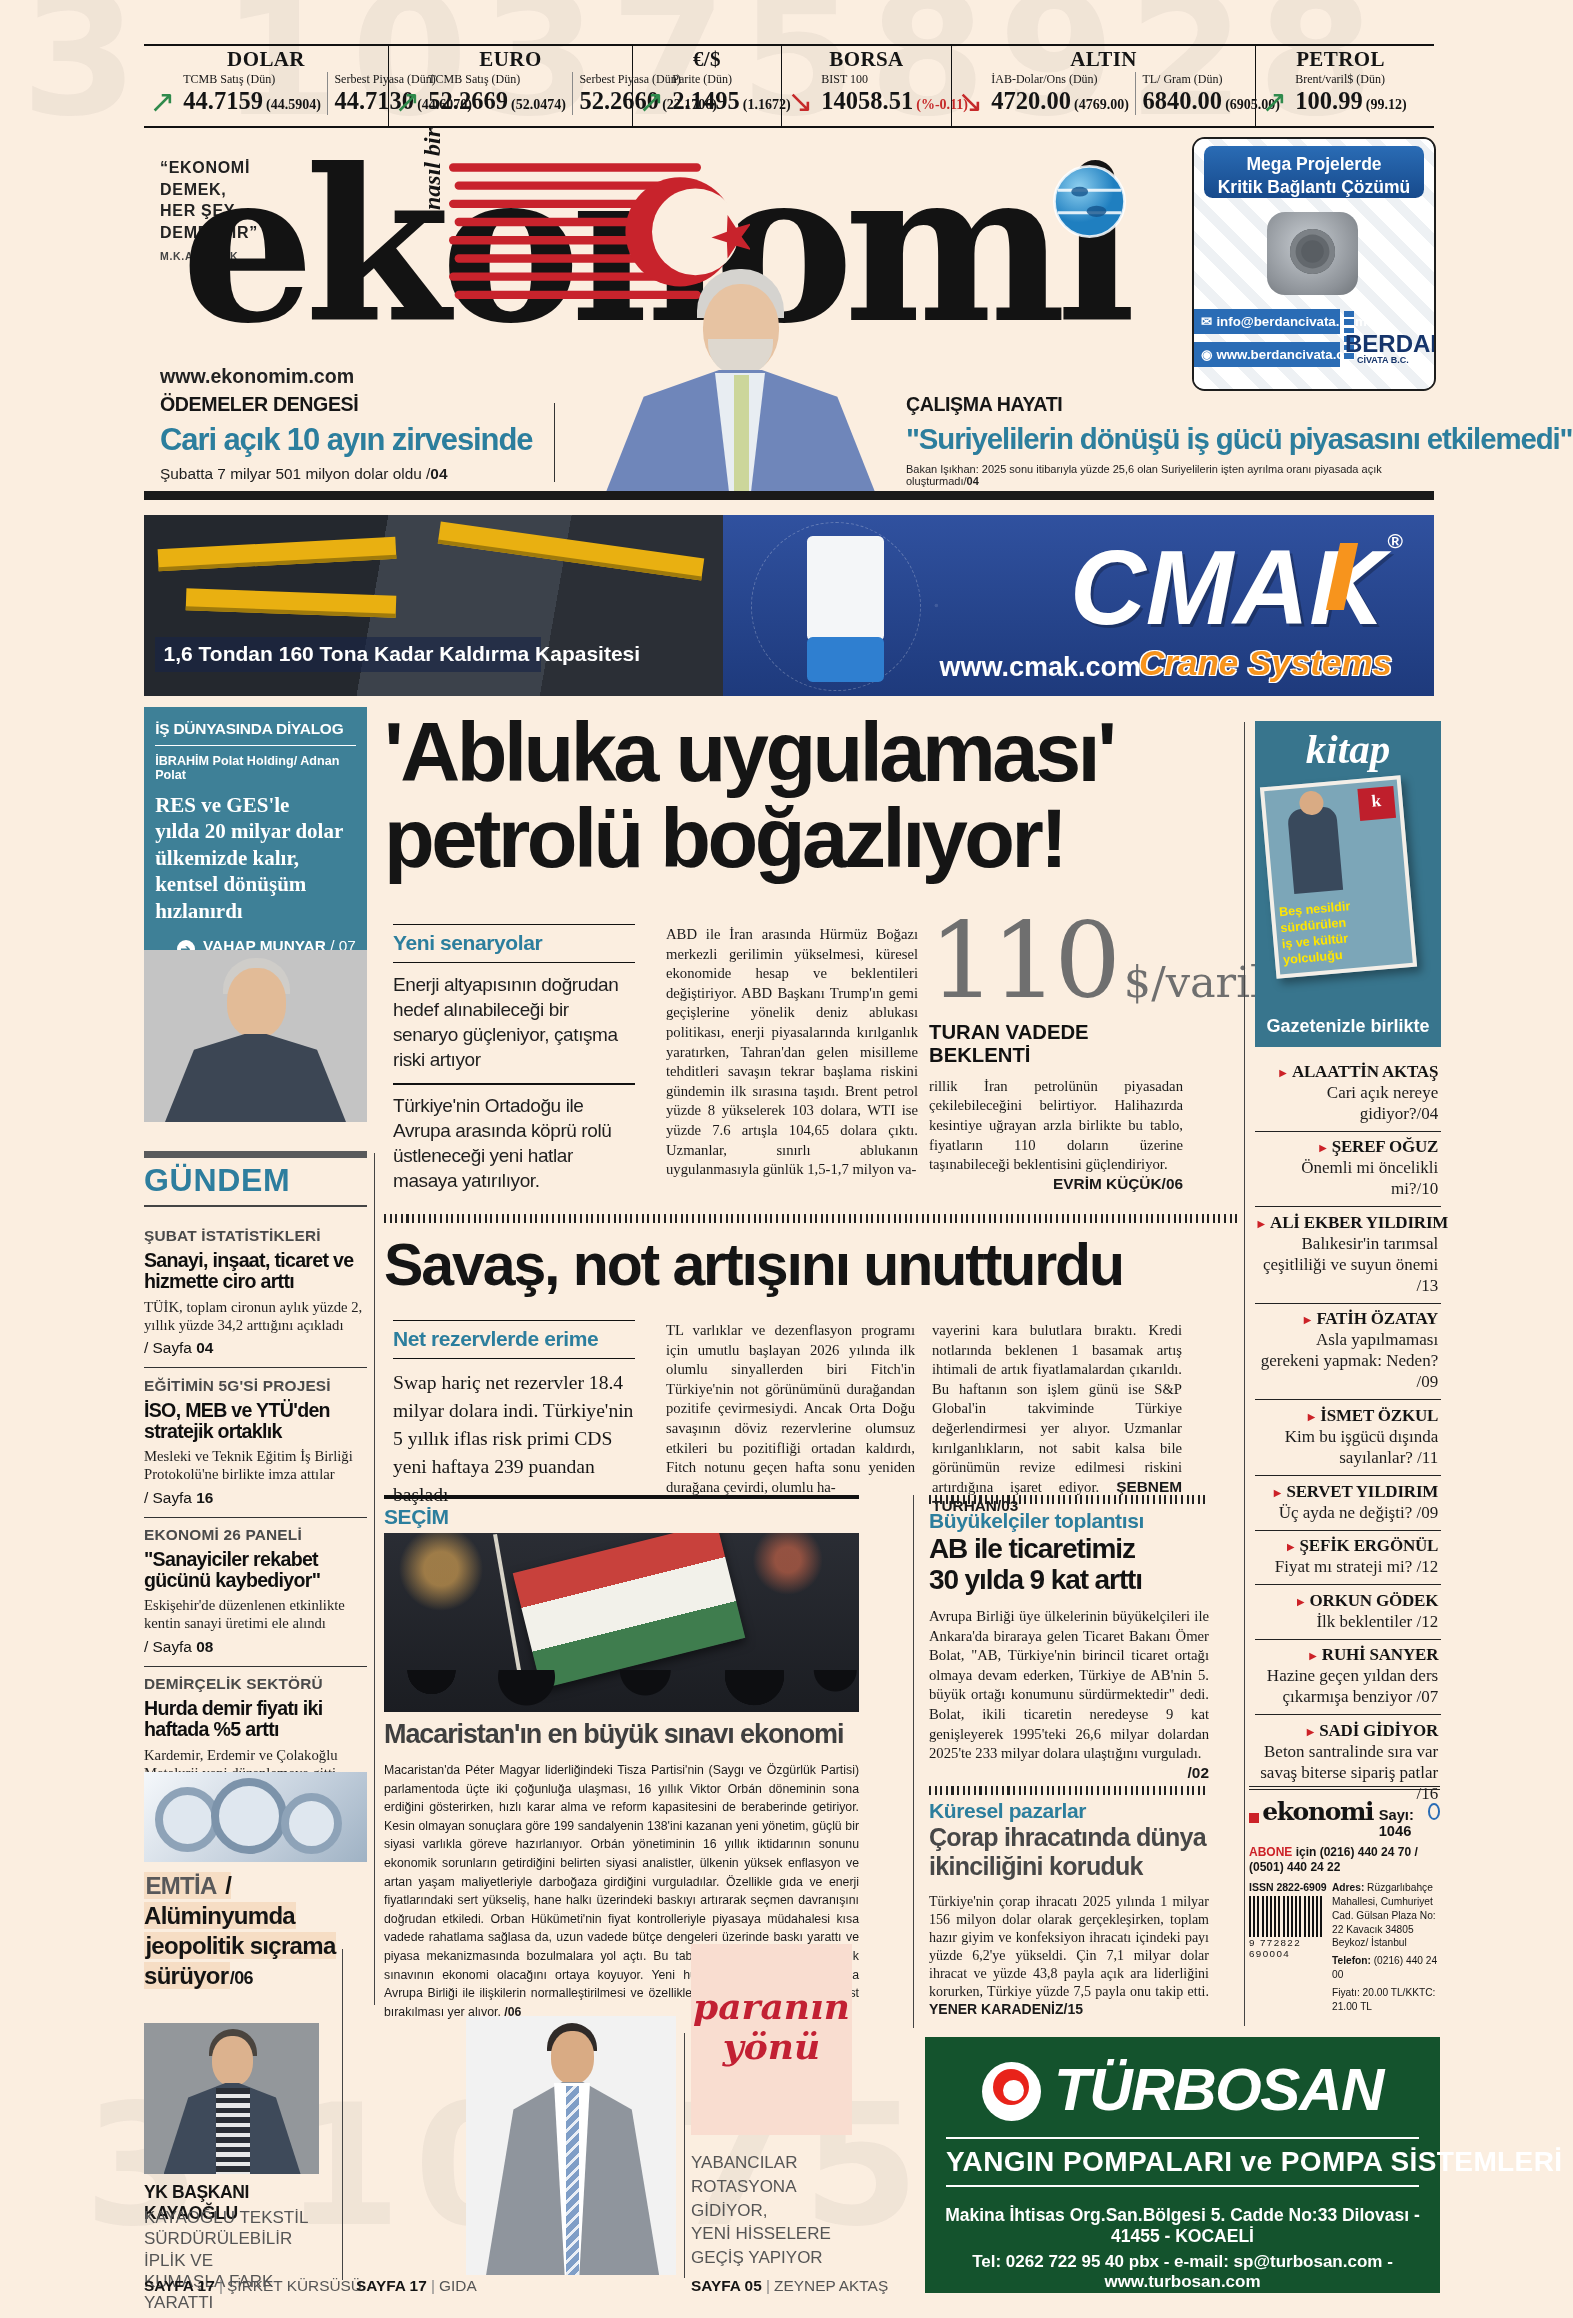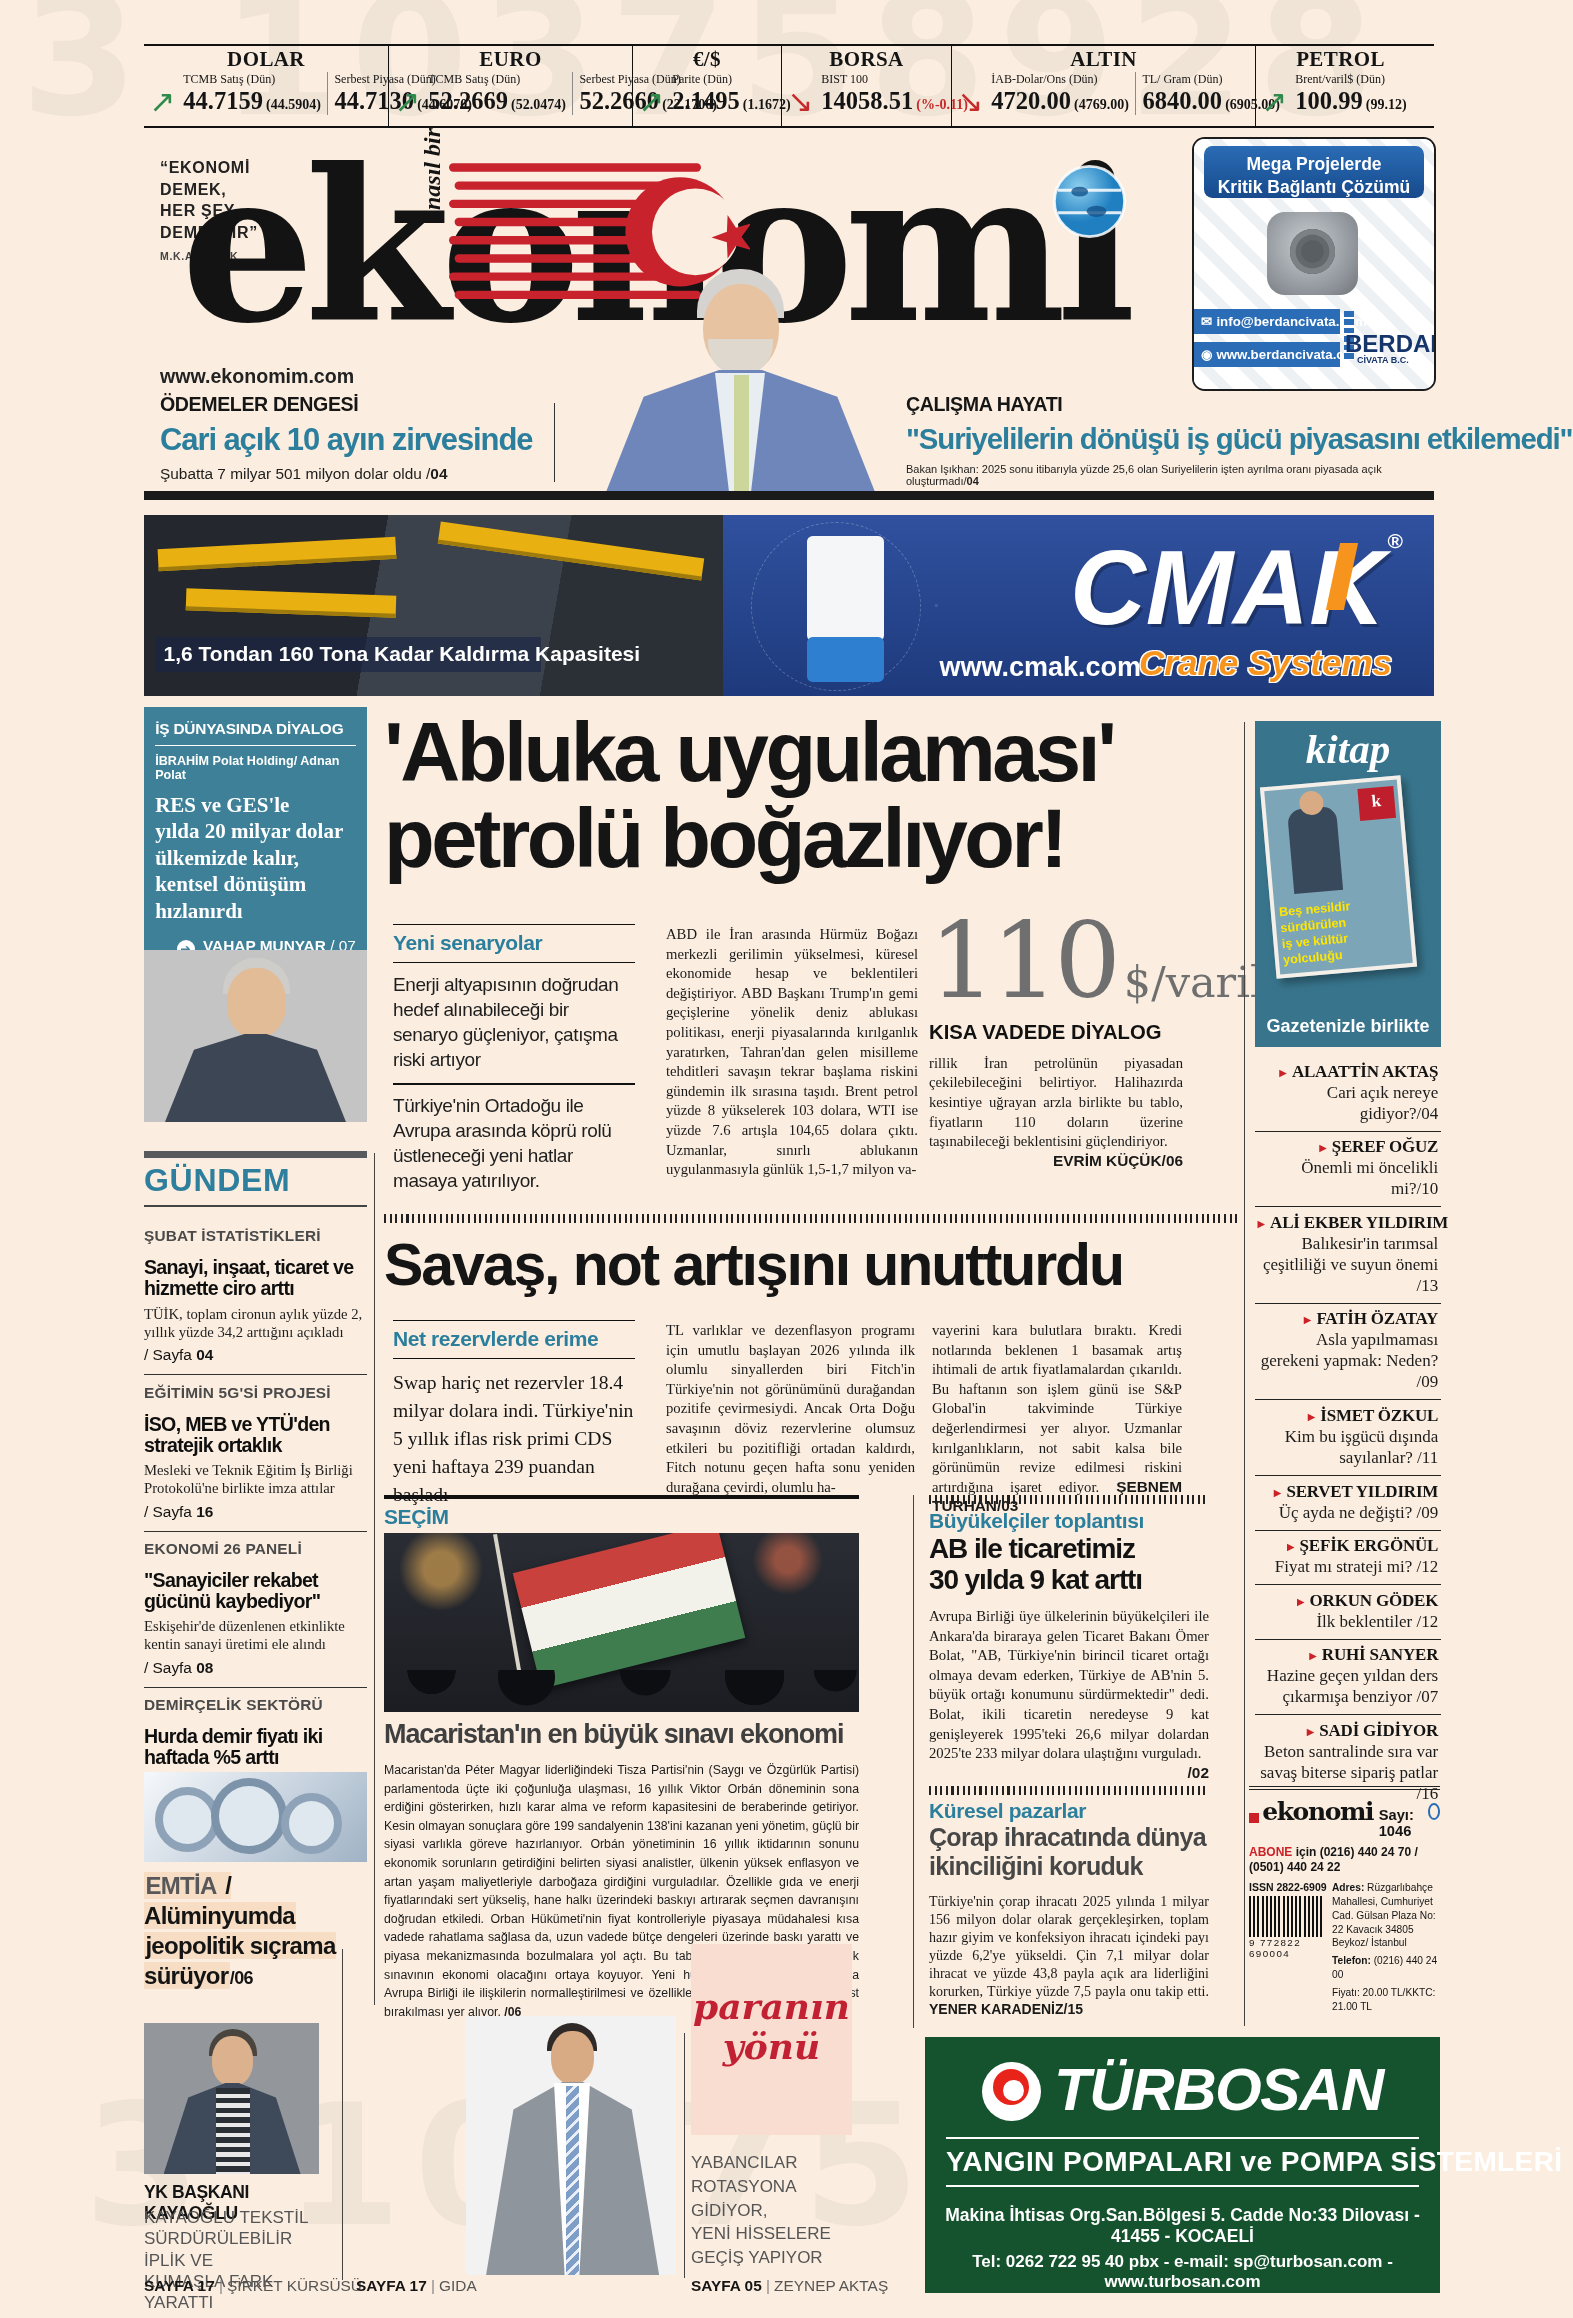--- a/index.html
+++ b/index.html
@@ -204,21 +204,21 @@
   #corap-body{left:929px;top:1893px;width:280px;font-size:14px;line-height:18px;}
   #corap-body .by{font:700 14px "Liberation Sans",sans-serif;} #corap-body .by .pg{font-weight:900;}
 
   
   #gundem-bar{left:144px;top:1151px;width:223px;height:7px;background:#595a5c;}
   #gundem-h{left:144px;top:1162px;width:223px;font:900 32px "Liberation Sans",sans-serif;letter-spacing:0.7px;color:#2e7e9e;border-bottom:2.1px solid #444;padding-bottom:5.6px;}
   #gundem-list{left:144px;top:1219px;width:223px;}
   .g-item{padding:8.4px 0 9.8px;}
   .g-item+.g-item{border-top:1.4px solid #333;}
   .g-kicker{font:800 15.4px "Liberation Sans",sans-serif;color:#4a4a4a;letter-spacing:0.2px;}
-  .g-headline{font:900 19.6px "Liberation Sans",sans-serif;letter-spacing:-0.7px;line-height:1.07;color:#0f0f0f;margin-top:12px;}
+  .g-headline{font:900 19.6px "Liberation Sans",sans-serif;letter-spacing:-0.7px;line-height:1.07;color:#0f0f0f;margin-top:5px;}
   .g-sub{font:400 14.7px "Liberation Serif",serif;line-height:18px;color:#1f1f1f;margin-top:5.6px;}
   .g-page{font:400 15.4px "Liberation Sans",sans-serif;margin-top:5.6px;}
   .g-page b{font-weight:900;}
   #alu{left:144px;top:1772px;width:223px;height:90px;background:linear-gradient(135deg,#f5f8fb,#c3cfdc 60%,#9fb2c4);overflow:hidden;}
   #alu .ring{position:absolute;border:8.4px solid #8ea3b8;border-radius:50%;background:#dfe7ef;}
   #alu .r1{left:11.2px;top:15.4px;width:49px;height:49px;}
   #alu .r2{left:67px;top:5.6px;width:60px;height:60px;border-color:#7c93aa;}
   #alu .r3{left:137px;top:21px;width:45px;height:45px;}
   #emtia{left:144px;top:1871px;width:223px;font:900 24px "Liberation Sans",sans-serif;letter-spacing:-0.7px;line-height:1.25;}
   #emtia .lab{color:#58585a;background:#f6ddc4;padding:0 1.4px;}
@@ -476,21 +476,21 @@
     <div class="deck">Enerji altyapısının doğrudan hedef alınabileceği bir senaryo güçleniyor, çatışma riski artıyor</div>
     <div class="hr2"></div>
     <div class="deck">Türkiye'nin Ortadoğu ile Avrupa arasında köprü rolü üstleneceği yeni hatlar masaya yatırılıyor.</div>
   </div>
   <div id="abl-mid" class="abs bodytxt jus">ABD ile İran arasında Hürmüz Boğazı merkezli gerilimin yükselmesi, küresel ekonomide hesap ve beklentileri değiştiriyor. ABD Başkanı Trump'ın gemi geçişlerine yönelik deniz ablukası politikası, enerji piyasalarında kırılganlık yaratırken, Tahran'dan gelen misilleme tehditleri savaşın tekrar başlama riskini gündemin ilk sırasına taşıdı. Brent petrol yüzde 8 yükselerek 103 dolara, WTI ise yüzde 7.6 artışla 104,65 dolara çıktı. Uzmanlar, sınırlı ablukanın uygulanmasıyla günlük 1,5-1,7 milyon va-</div>
   <div id="abl-right" class="abs">
     <div id="big-row">
       <span id="big-val">110</span>
       <span id="big-unit">$/varil</span>
     </div>
-    <div id="big-label">KISA VADEDE DİYALOG</div>
+    <div id="big-label">TURAN VADEDE BEKLENTİ</div>
     <div class="bodytxt jus"><span>rillik İran petrolünün piyasadan çekilebileceğini belirtiyor. Halihazırda kesintiye uğrayan arzla birlikte bu tablo, fiyatların 110 doların üzerine taşınabileceği beklentisini güçlendiriyor.</span>
       <span class="byline" style="float:right"><span>EVRİM KÜÇÜK</span>/<span class="pg">06</span></span>
     </div>
   </div>
 
   <div id="kitap" class="abs">
     <div class="t">kitap</div>
     <div class="cover">
       <div class="man"></div>
         <div class="mhead"></div>

